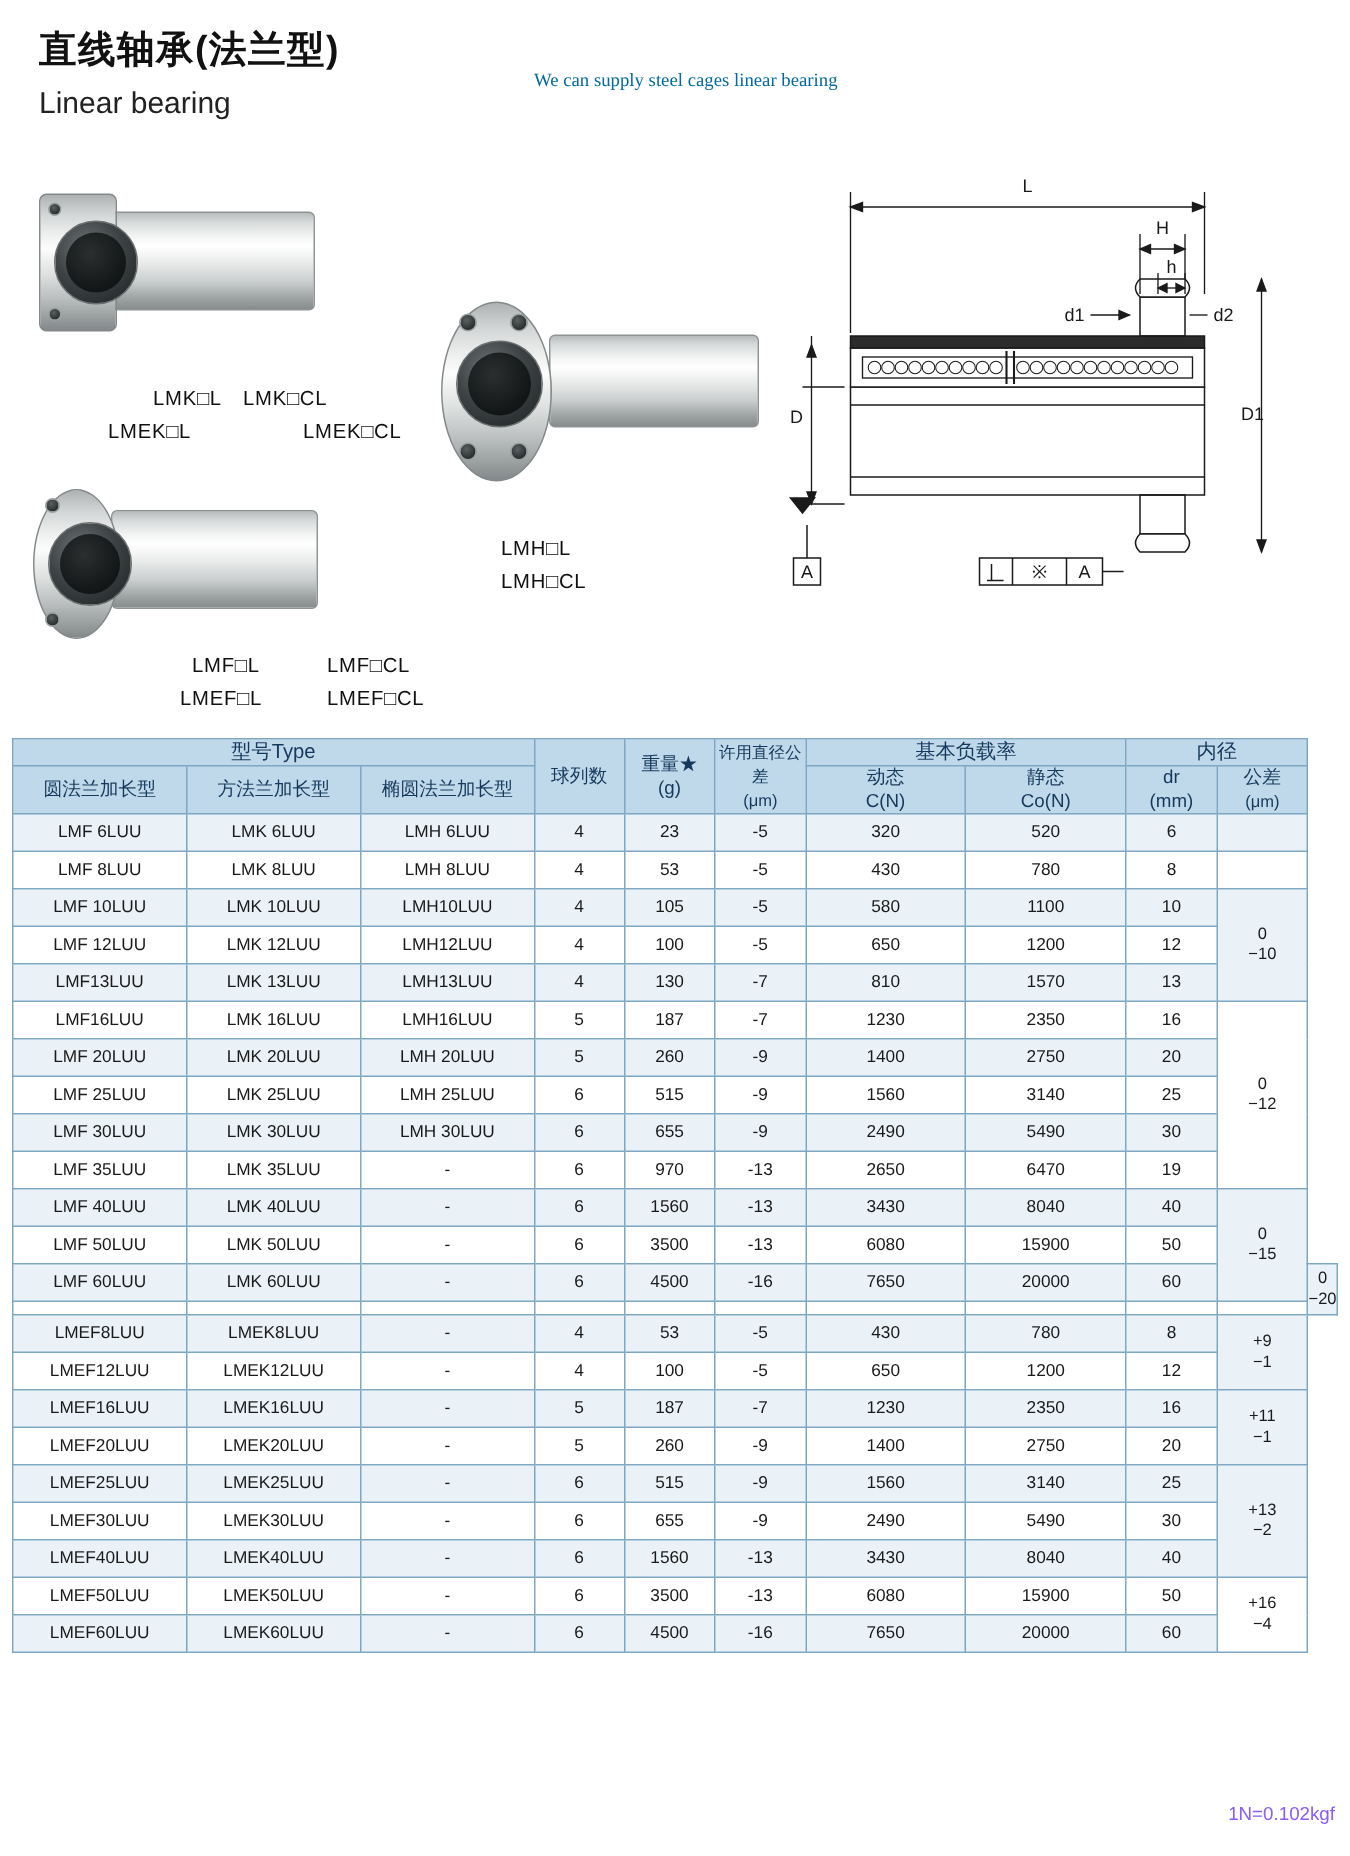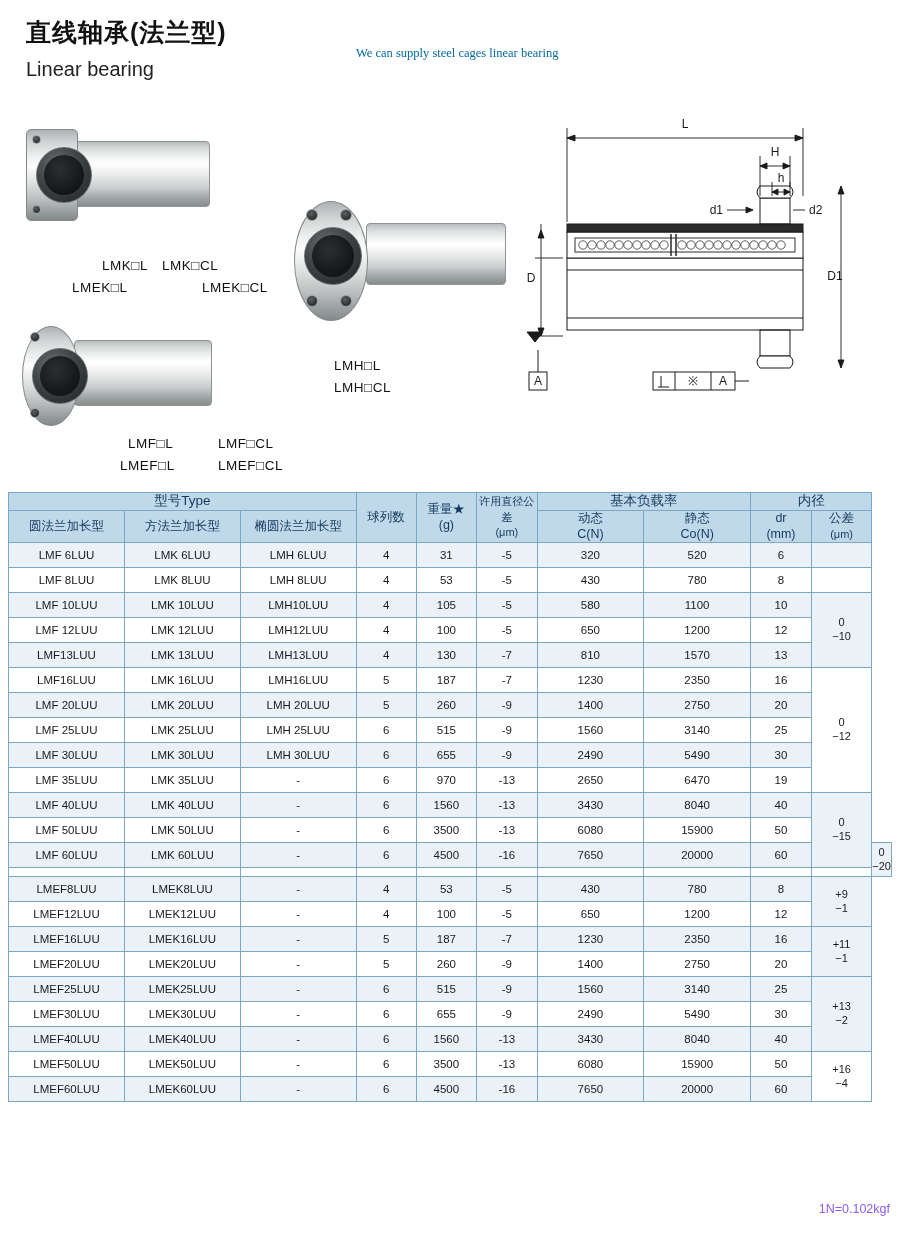--- a/index.html
+++ b/index.html
@@ -357,21 +357,21 @@
           <th><span>dr</span><br><span>(mm)</span></th>
           <th><span>公差</span><br><span style="font-size:11px">(μm)</span></th>
         </tr>
       </thead>
       <tbody id="tbody">
           <tr>
             <td>LMF 6LUU</td>
             <td>LMK 6LUU</td>
             <td>LMH 6LUU</td>
             <td>4</td>
-            <td>31</td>
+            <td>23</td>
             <td>-5</td>
             <td>320</td>
             <td>520</td>
             <td>6</td>
             <td></td>
           </tr>
           <tr>
             <td>LMF 8LUU</td>
             <td>LMK 8LUU</td>
             <td>LMH 8LUU</td>

